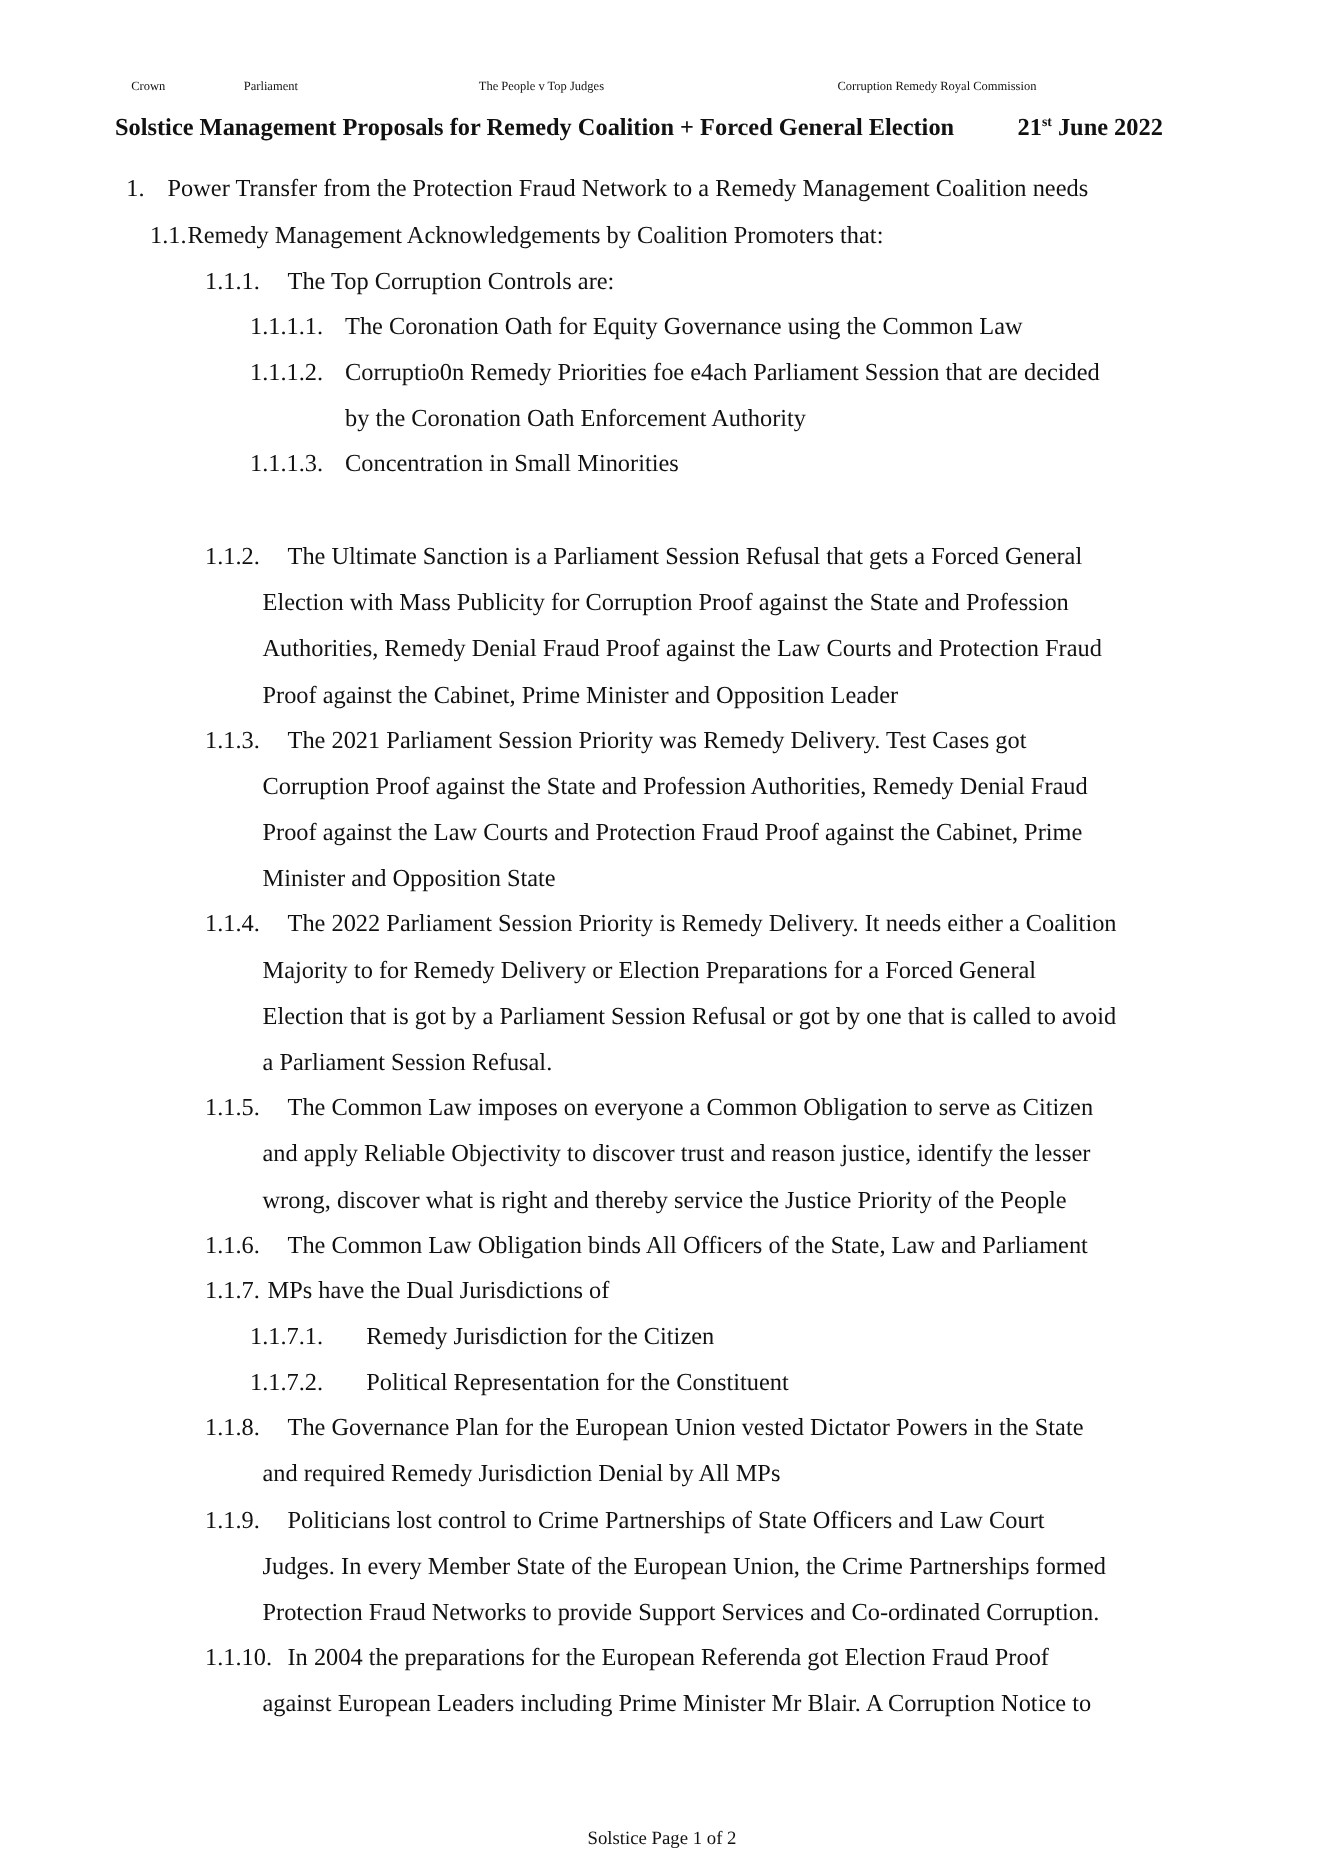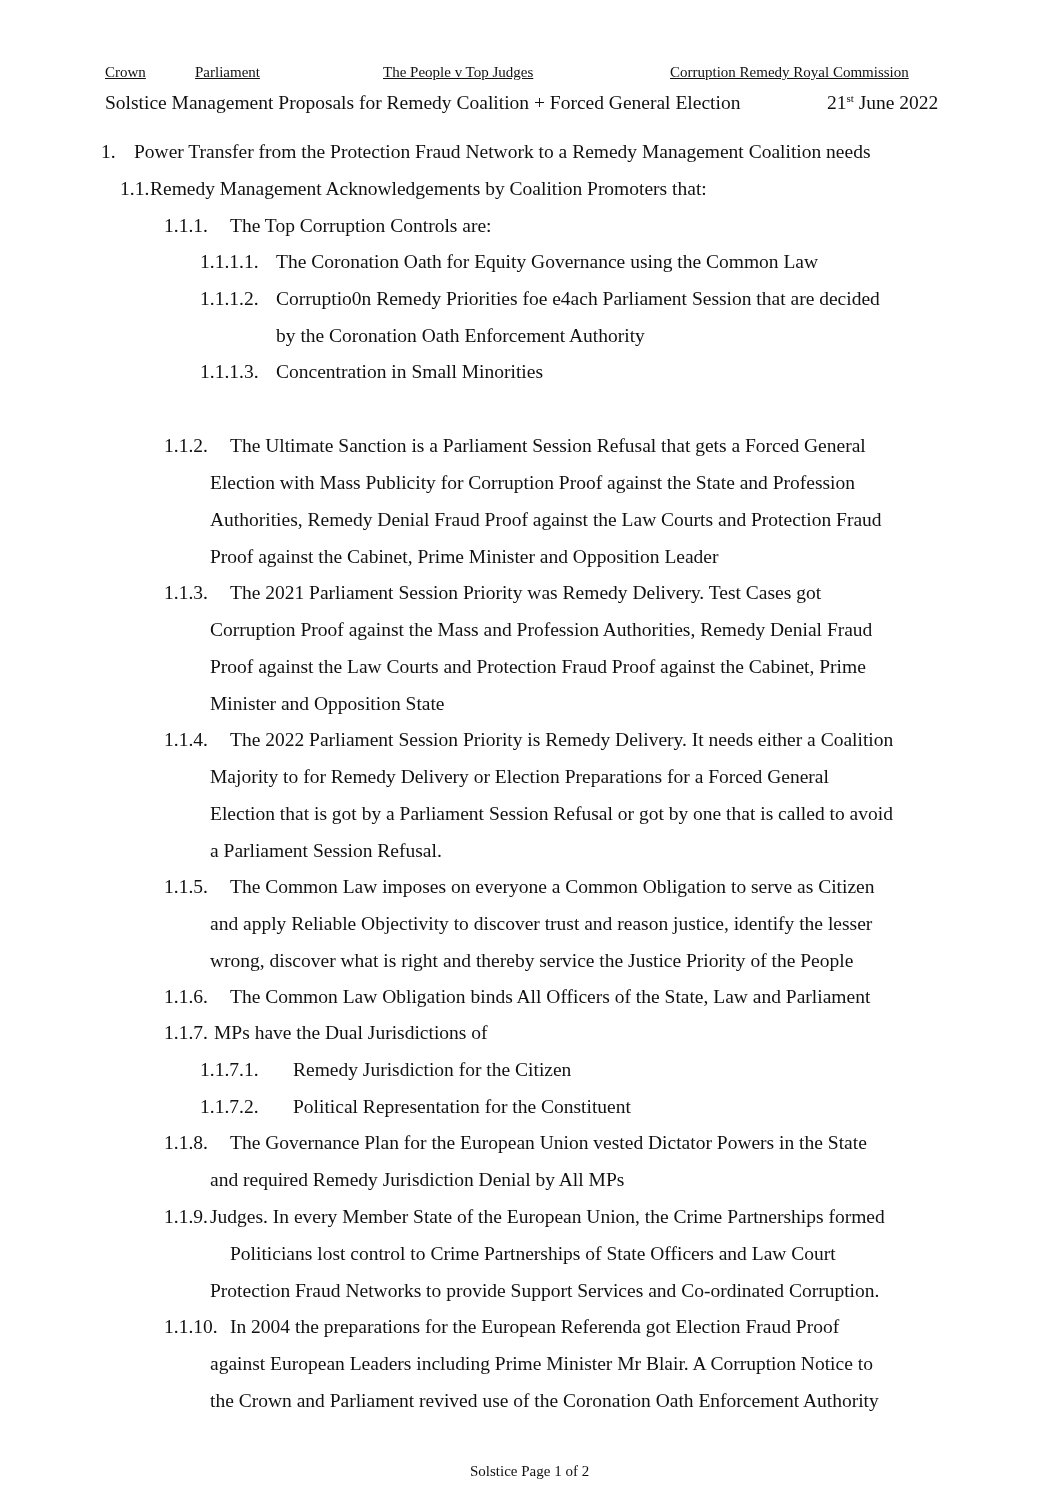--- a/index.html
+++ b/index.html
@@ -1,20 +1,20 @@
 <!DOCTYPE html>
 <html><head>
 <meta charset="utf-8">
 <style>
   html, body { margin: 0; padding: 0; background: #ffffff; }
   body { width: 1058px; height: 1497px; position: relative; overflow: hidden;
          font-family: "Liberation Serif", serif; color: #111111; }
-  .hdr { position: absolute; top: 64px; font-size: 15px; white-space: nowrap; text-decoration: underline; }
-  .title-line { position: absolute; top: 92px; left: 105px; width: 850px; font-size: 19.5px;
-                white-space: nowrap; }
+  .hdr { position: absolute; top: 64px; font-size: 10px; white-space: nowrap; }
+  .title-line { position: absolute; top: 92px; left: 92px; width: 850px; font-size: 19.5px;
+                white-space: nowrap; font-weight: bold; }
   .title-line .date { position: absolute; left: 722px; }
   .title-line sup { font-size: 11px; vertical-align: 7px; line-height: 0; }
   .item { position: absolute; font-size: 19.5px; line-height: 37px; white-space: nowrap; }
   .item .num { position: absolute; left: 0; }
   .item .txt { position: absolute; top: 0; }
   .item .txt div { height: 37px; }
   .footer { position: absolute; top: 1463px; left: 470px; font-size: 15px; white-space: nowrap; }
 </style>
 </head>
 <body>
@@ -81,21 +81,21 @@
       <div style="margin-left:-20px">Election with Mass Publicity for Corruption Proof against the State and Profession</div>
       <div style="margin-left:-20px">Authorities, Remedy Denial Fraud Proof against the Law Courts and Protection Fraud</div>
       <div style="margin-left:-20px">Proof against the Cabinet, Prime Minister and Opposition Leader</div>
     </div>
   </div>
 
   <div class="item" style="top:574px;left:164px">
     <span class="num">1.1.3.</span>
     <div class="txt" style="left:66px">
       <div>The 2021 Parliament Session Priority was Remedy Delivery. Test Cases got</div>
-      <div style="margin-left:-20px">Corruption Proof against the Mass and Profession Authorities, Remedy Denial Fraud</div>
+      <div style="margin-left:-20px">Corruption Proof against the State and Profession Authorities, Remedy Denial Fraud</div>
       <div style="margin-left:-20px">Proof against the Law Courts and Protection Fraud Proof against the Cabinet, Prime</div>
       <div style="margin-left:-20px">Minister and Opposition State</div>
     </div>
   </div>
 
   <div class="item" style="top:721px;left:164px">
     <span class="num">1.1.4.</span>
     <div class="txt" style="left:66px">
       <div>The 2022 Parliament Session Priority is Remedy Delivery. It needs either a Coalition</div>
       <div style="margin-left:-20px">Majority to for Remedy Delivery or Election Preparations for a Forced General</div>
@@ -145,29 +145,28 @@
     <span class="num">1.1.8.</span>
     <div class="txt" style="left:66px">
       <div>The Governance Plan for the European Union vested Dictator Powers in the State</div>
       <div style="margin-left:-20px">and required Remedy Jurisdiction Denial by All MPs</div>
     </div>
   </div>
 
   <div class="item" style="top:1198px;left:164px">
     <span class="num">1.1.9.</span>
     <div class="txt" style="left:66px">
+      <div>Politicians lost control to Crime Partnerships of State Officers and Law Court</div>
       <div style="margin-left:-20px">Judges. In every Member State of the European Union, the Crime Partnerships formed</div>
-      <div>Politicians lost control to Crime Partnerships of State Officers and Law Court</div>
       <div style="margin-left:-20px">Protection Fraud Networks to provide Support Services and Co-ordinated Corruption.</div>
     </div>
   </div>
 
   <div class="item" style="top:1308px;left:164px">
     <span class="num">1.1.10.</span>
     <div class="txt" style="left:66px">
       <div>In 2004 the preparations for the European Referenda got Election Fraud Proof</div>
       <div style="margin-left:-20px">against European Leaders including Prime Minister Mr Blair. A Corruption Notice to</div>
-      <div style="margin-left:-20px">the Crown and Parliament revived use of the Coronation Oath Enforcement Authority</div>
     </div>
   </div>
 
   <div class="footer">Solstice  Page 1 of 2</div>
 </div>
 
 </body></html>

